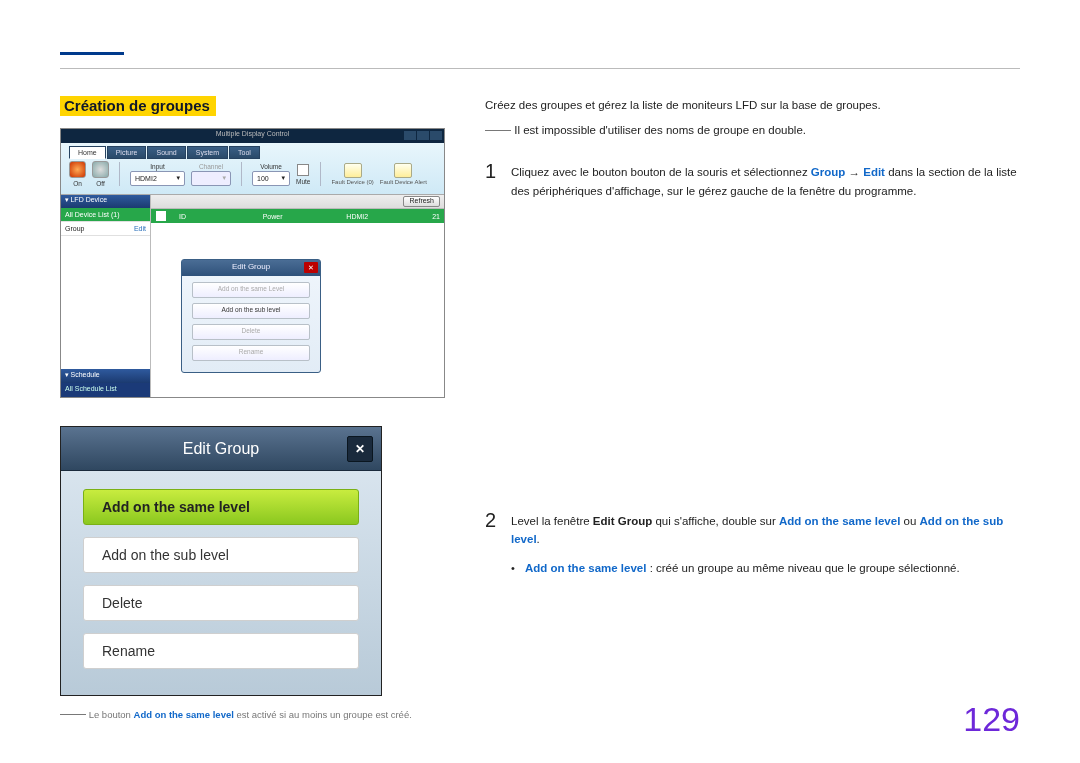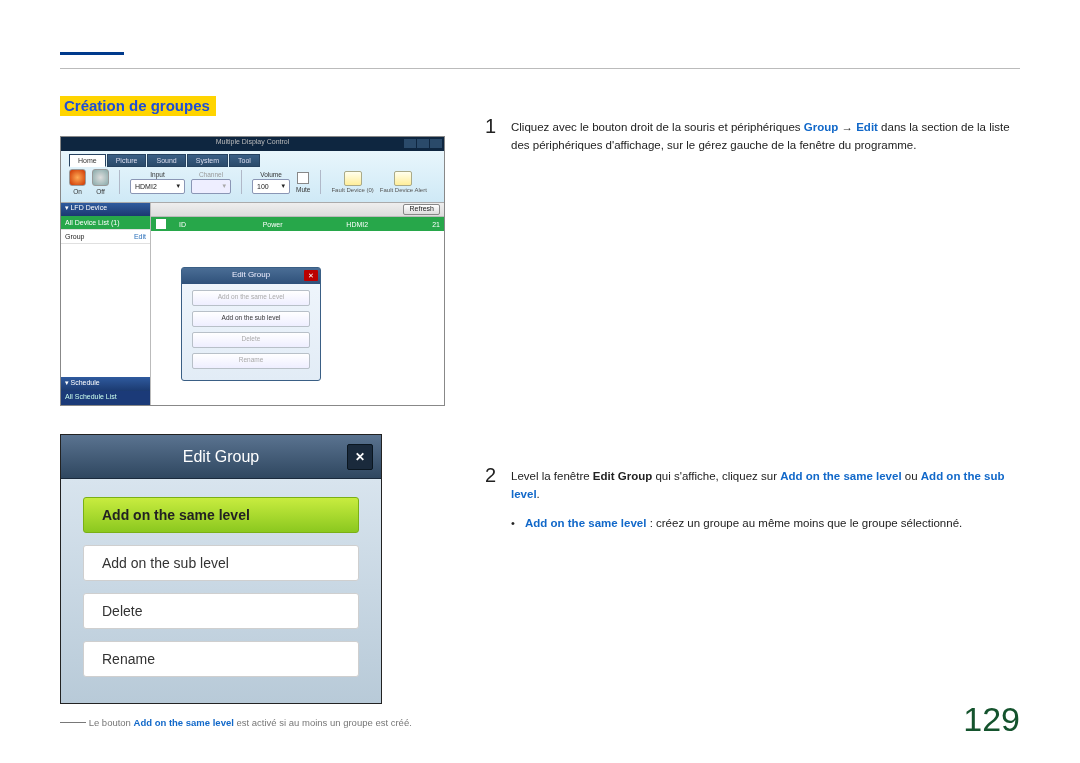--- a/index.html
+++ b/index.html
@@ -4,21 +4,21 @@
 <style>
   * { box-sizing: border-box; margin: 0; padding: 0; }
   body { font-family: Arial, Helvetica, sans-serif; background: #fff; width: 1080px; height: 763px; position: relative; color: #222; }
   .page { padding: 60px 60px 0 60px; height: 100%; position: relative; }
   .top-bar { position: absolute; top: 52px; left: 60px; width: 64px; height: 3px; background: #003a8c; }
   .top-line { position: absolute; top: 68px; left: 60px; right: 60px; border-top: 1px solid #bbb; }
   .content { display: flex; gap: 40px; margin-top: 36px; }
   .left-col { width: 385px; flex-shrink: 0; }
   .right-col { flex: 1; font-size: 11.5px; line-height: 1.6; }
   h1 { font-size: 22px; font-weight: 700; color: #262626; margin-bottom: 14px; }
-  .highlight-title { display: inline-block; background: #ffd400; color: #1d4ed8; font-size: 15px; font-weight: 700; padding: 1px 6px 2px 4px; margin-bottom: 20px; }
+  .highlight-title { display: inline-block; background: #ffd400; color: #0f172a; font-size: 15px; font-weight: 700; padding: 1px 6px 2px 4px; margin-bottom: 12px; }
   .screenshot1 { width: 385px; height: 270px; border: 1px solid #888; position: relative; margin-bottom: 28px; overflow: hidden; }
   .ss1-titlebar { height: 14px; background: #0e2640; position: relative; }
   .ss1-titletext { position: absolute; top: 1px; left: 50%; transform: translateX(-50%); color: #bbb; font-size: 7px; }
   .ss1-winbtns { position: absolute; right: 2px; top: 2px; display: flex; gap: 1px; }
   .ss1-winbtn { width: 12px; height: 9px; background: #2a4a6a; }
   .ss1-toolbar { height: 52px; background: linear-gradient(#e8f6fc, #cfe9f6); border-bottom: 1px solid #aaa; position: relative; }
   .ss1-tabs { position: absolute; top: 3px; left: 8px; display: flex; font-size: 7px; }
   .ss1-tab { padding: 2px 8px; background: linear-gradient(#3a5f85, #2a4a6a); color: #dde; border: 1px solid #264260; margin-right: 1px; }
   .ss1-tab.active { background: #fff; color: #333; border-bottom-color: #fff; }
   .ss1-controls { position: absolute; top: 18px; left: 8px; right: 8px; display: flex; gap: 6px; align-items: center; }
@@ -57,21 +57,21 @@
   .em-dash { font-size: 13px; color: #666; }
   .step { display: flex; margin-top: 18px; margin-bottom: 10px; }
   .step-num { font-size: 20px; font-weight: 400; width: 26px; flex-shrink: 0; line-height: 1.2; }
   .step-body { flex: 1; padding-top: 4px; }
   .bold-blue { color: #1168c9; font-weight: 700; }
   .bold-dark { font-weight: 700; color: #222; }
   .bullet-row { display: flex; margin-top: 10px; padding-left: 0; }
   .bullet-dot { width: 14px; flex-shrink: 0; font-size: 11px; padding-top: 1px; }
   .bullet-body { flex: 1; }
 
-  .page-num { position: absolute; right: 60px; bottom: 24px; font-size: 34px; color: #14532d; font-weight: 300; }
+  .page-num { position: absolute; right: 60px; bottom: 24px; font-size: 34px; color: #6d28d9; font-weight: 300; }
 </style>
 </head>
 <body>
 
 <div class="page">
   <div class="top-bar"></div>
   <div class="top-line"></div>
 
   <div class="content">
 
@@ -195,39 +195,44 @@
         </div>
       </div>
 
       <div class="footnote">
         <span class="em-dash">――</span>
         <span>Le bouton </span><span class="blue">Add on the same level</span><span> est activé si au moins un groupe est créé.</span>
       </div>
     </div>
 
     <div class="right-col">
+      <p>Créez des groupes et gérez la liste de moniteurs LFD sur la base de groupes.</p>
+      <p>
+        <span class="em-dash">――</span>
+        <span>Il est impossible d'utiliser des noms de groupe en double.</span>
+      </p>
 
       <div class="step">
         <div class="step-num">1</div>
         <div class="step-body">
-          <span>Cliquez avec le bouton droit de la souris et périphériques </span><span class="bold-blue">Group</span><span class="bold-dark"> → </span><span class="bold-blue">Edit</span><span> dans la section de la liste des périphériques d'affichage, sur le gérez gauche de la fenêtre du programme.</span>
+          <span>Cliquez avec le bouton bouton de la souris et sélectionnez </span><span class="bold-blue">Group</span><span class="bold-dark"> → </span><span class="bold-blue">Edit</span><span> dans la section de la liste des périphériques d'affichage, sur le gérez gauche de la fenêtre du programme.</span>
         </div>
       </div>
 
       <div style="height:280px"></div>
 
       <div class="step">
         <div class="step-num">2</div>
         <div class="step-body">
-          <span>Level la fenêtre </span><span class="bold-dark">Edit Group</span><span> qui s'affiche, cliquez sur </span><span class="bold-blue">Add on the same level</span><span> ou </span><span class="bold-blue">Add on the sub level</span><span>.</span>
+          <span>Level la fenêtre </span><span class="bold-dark">Edit Group</span><span> qui s'affiche, double sur </span><span class="bold-blue">Add on the same level</span><span> ou </span><span class="bold-blue">Add on the sub level</span><span>.</span>
 
           <div class="bullet-row">
             <div class="bullet-dot">•</div>
             <div class="bullet-body">
-              <span class="bold-blue">Add on the same level</span><span> : créez un groupe au même moins que le groupe sélectionné.</span>
+              <span class="bold-blue">Add on the same level</span><span> : créé un groupe au même niveau que le groupe sélectionné.</span>
             </div>
           </div>
         </div>
       </div>
     </div>
   </div>
 
   <div class="page-num">129</div>
 </div>
 

